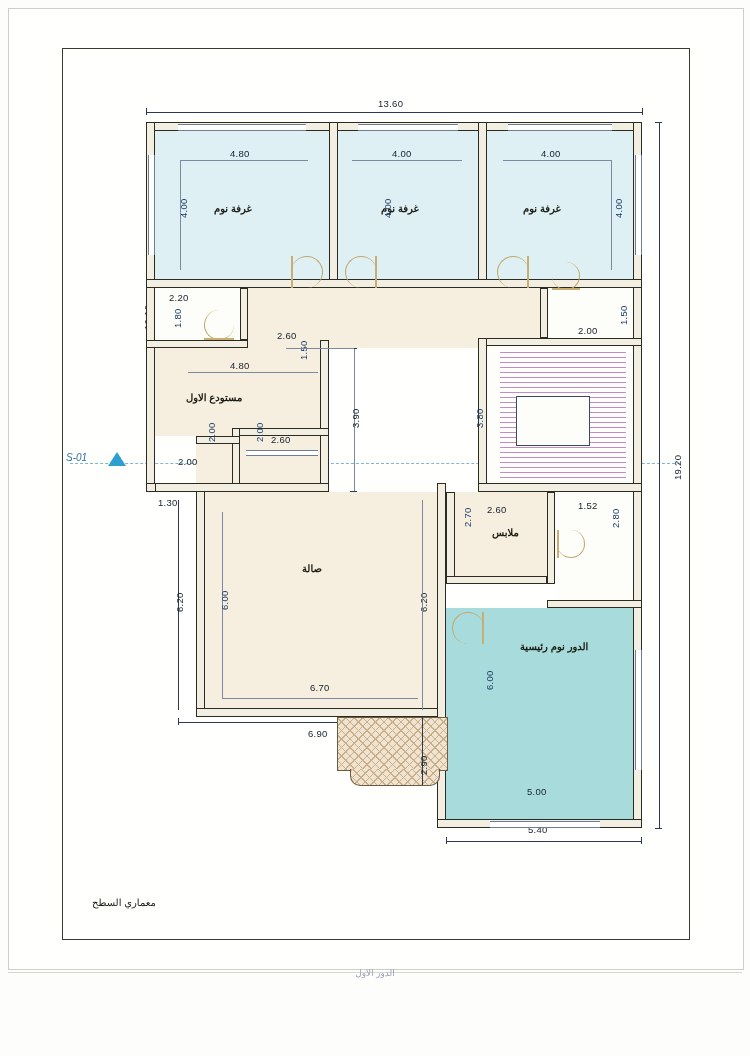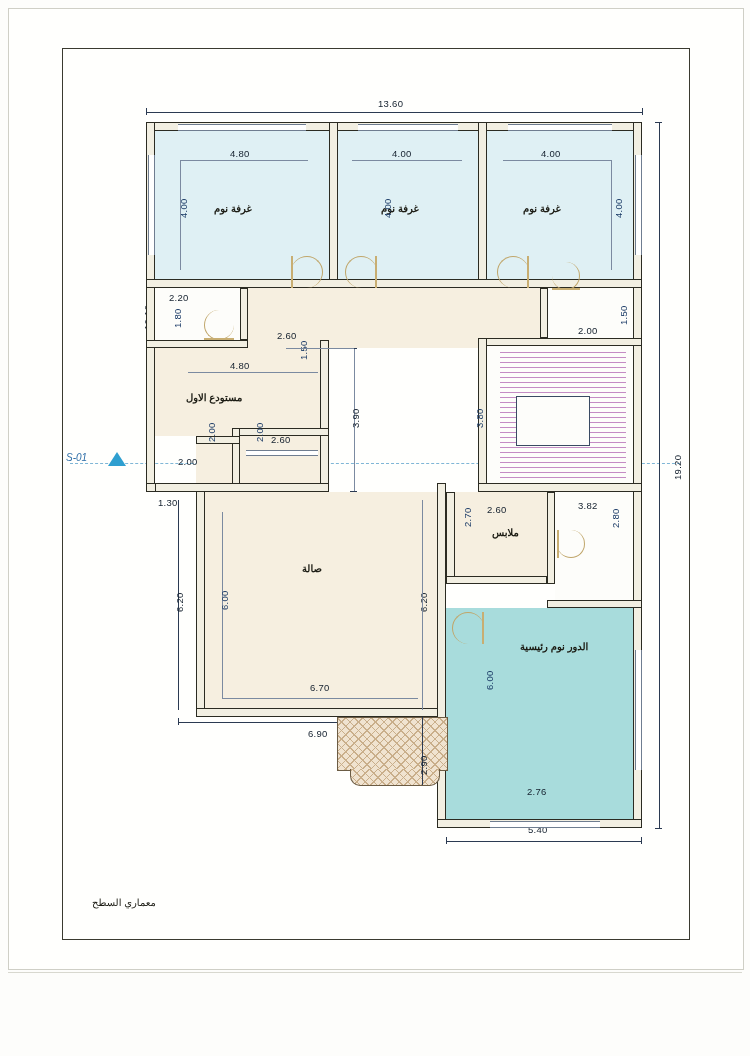--- a/index.html
+++ b/index.html
@@ -73,20 +73,21 @@
   .title-note{position:absolute;font-size:10px;color:#1c1c14;direction:rtl;}
 </style>
 </head>
 <body>
 
 <div id="page">
 
   <div class="sheet-outer"></div>
   <div class="sheet-inner"></div>
   <div class="sheet-footer-line"></div>
+  <div class="footer-label">الدور الاول</div>
 
   <div class="axis" style="left:70px;top:463px;width:610px;"></div>
 
   <div class="marker-label" style="left:66px;top:452px;font-style:italic;">S-01</div>
   <div class="marker-tri" style="left:108px;top:452px;"></div>
 
   <div class="dline h" style="left:146px;top:112px;width:496px;"></div>
   <div class="tick" style="left:146px;top:108px;"></div>
   <div class="tick" style="left:642px;top:108px;"></div>
   <div class="dim" style="left:378px;top:98px;">13.60</div>
@@ -227,29 +228,29 @@
   <div class="room cream" style="left:455px;top:492px;width:92px;height:84px;"></div>
   <div class="wall" style="left:446px;top:492px;width:9px;height:92px;"></div>
   <div class="wall" style="left:446px;top:576px;width:101px;height:8px;"></div>
   <div class="wall" style="left:547px;top:492px;width:8px;height:92px;"></div>
   <div class="rlabel b" style="left:492px;top:527px;">ملابس</div>
   <div class="dim" style="left:487px;top:504px;">2.60</div>
   <div class="dim v blue" style="left:462px;top:527px;">2.70</div>
 
   <div class="room white" style="left:555px;top:492px;width:78px;height:108px;"></div>
   <div class="wall" style="left:547px;top:600px;width:95px;height:8px;"></div>
-  <div class="dim" style="left:578px;top:500px;">3.82</div>
+  <div class="dim" style="left:578px;top:500px;">1.52</div>
   <div class="dim v blue" style="left:610px;top:528px;">2.80</div>
   <div class="door br" style="left:557px;top:530px;width:28px;height:28px;"></div>
   <div class="leaf" style="left:557px;top:530px;width:2px;height:28px;"></div>
 
   <div class="room teal" style="left:446px;top:608px;width:187px;height:211px;"></div>
   <div class="rlabel b" style="left:520px;top:641px;">الدور نوم رئيسية</div>
   <div class="dim v blue" style="left:484px;top:690px;">6.00</div>
-  <div class="dim" style="left:527px;top:786px;">2.76</div>
+  <div class="dim" style="left:527px;top:786px;">5.00</div>
   <div class="dline h" style="left:446px;top:841px;width:196px;"></div>
   <div class="tick" style="left:446px;top:837px;"></div>
   <div class="tick" style="left:641px;top:837px;"></div>
   <div class="dim" style="left:528px;top:824px;">5.40</div>
   <div class="door tl" style="left:452px;top:612px;width:32px;height:32px;"></div>
   <div class="leaf" style="left:482px;top:612px;width:2px;height:32px;"></div>
   <div class="win v" style="left:635px;top:650px;width:5px;height:120px;"></div>
   <div class="win" style="left:490px;top:821px;width:110px;height:5px;"></div>
 
   <div class="porch" style="left:337px;top:717px;width:109px;height:52px;"></div>

